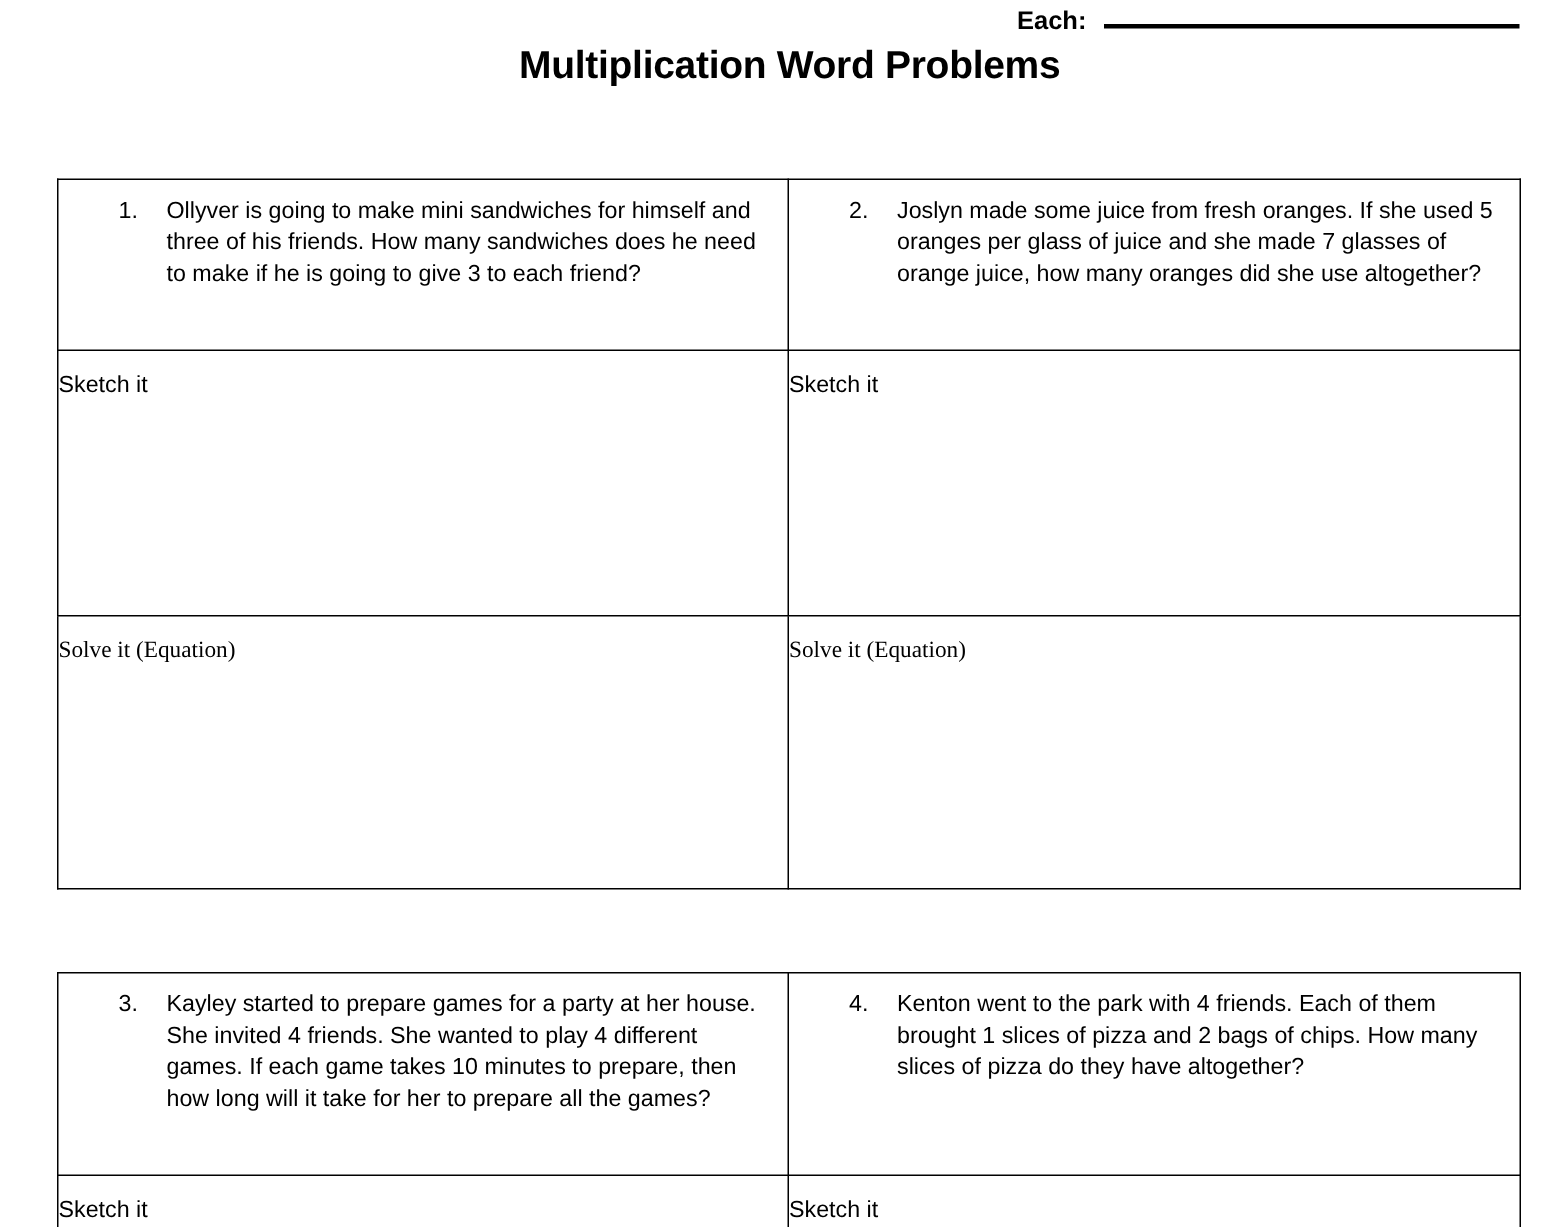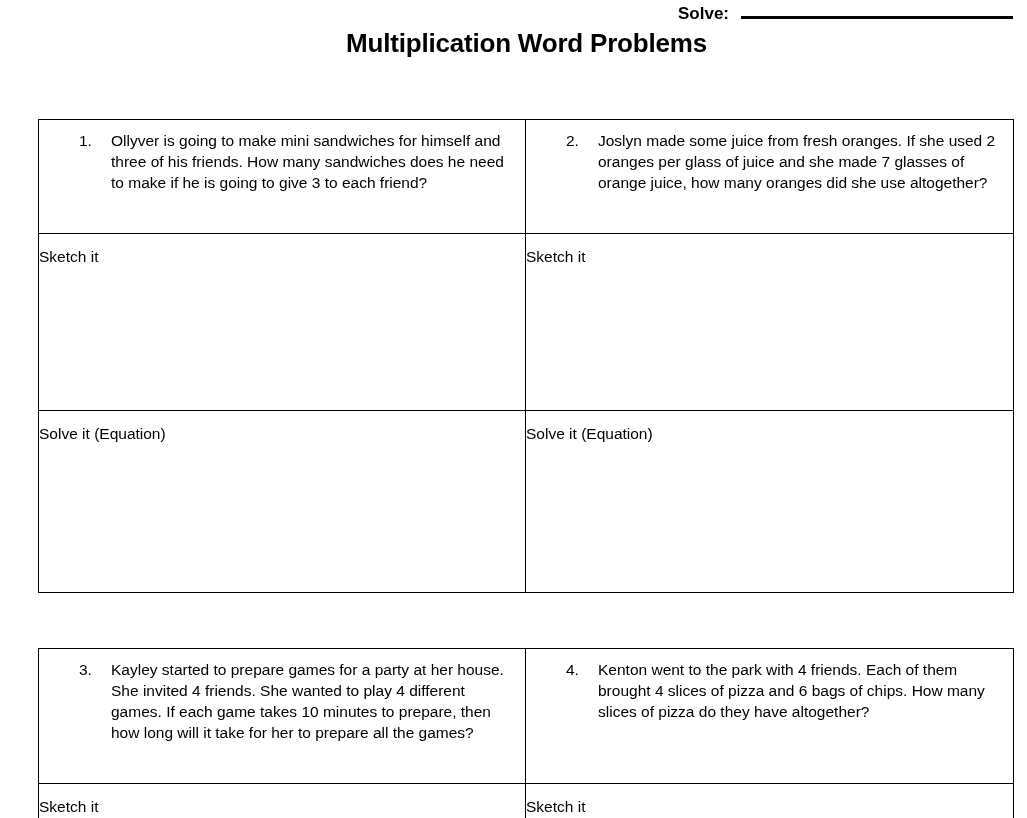--- a/index.html
+++ b/index.html
@@ -99,29 +99,29 @@
   .work-cell {
     text-align: left;
   }
   .work-label {
     font-size: 15.5px;
     line-height: 21px;
     padding-top: 12px;
     display: block;
   }
   .sketch-row td { height: 176px; }
-  .solve-row td  { height: 181px; }
+  .solve-row td  { height: 181px; font-family: Liberation Serif, serif; }
   .sketch-row-2 td { height: 176px; }
 </style>
 </head>
 <body>
 
 <div class="header">
   <div class="name-row">
-    <span class="name-label">Solve:</span>
+    <span class="name-label">Each:</span>
     <span class="name-line"></span>
   </div>
   <div class="page-title">Multiplication Word Problems</div>
 </div>
 
 <table class="wp-table" id="table-1">
   <colgroup>
       <col class="c1">
       <col class="c2">
     </colgroup>
@@ -129,21 +129,21 @@
     <tr class="problem-row">
       <td class="problem-cell">
         <div class="problem-inner">
           <span class="problem-number">1.</span>
           <span class="problem-text">Ollyver is going to make mini sandwiches for himself and three of his friends.  How many sandwiches does he need to make if he is going to give 3 to each friend?</span>
         </div>
       </td>
       <td class="problem-cell">
         <div class="problem-inner">
           <span class="problem-number">2.</span>
-          <span class="problem-text">Joslyn made some juice from fresh oranges.  If she used 2 oranges per glass of juice and she made 7 glasses of orange juice, how many oranges did she use altogether?</span>
+          <span class="problem-text">Joslyn made some juice from fresh oranges.  If she used 5 oranges per glass of juice and she made 7 glasses of orange juice, how many oranges did she use altogether?</span>
         </div>
       </td>
     </tr>
     <tr class="sketch-row">
       <td class="work-cell">
         <span class="work-label">Sketch it</span>
       </td>
       <td class="work-cell">
         <span class="work-label">Sketch it</span>
       </td>
@@ -168,21 +168,21 @@
     <tr class="problem-row">
       <td class="problem-cell" style="height:134px;">
         <div class="problem-inner">
           <span class="problem-number">3.</span>
           <span class="problem-text">Kayley started to prepare games for a party at her house.  She invited 4 friends.  She wanted to play 4 different games.  If each game takes 10 minutes to prepare, then how long will it take for her to prepare all the games?</span>
         </div>
       </td>
       <td class="problem-cell" style="height:134px;">
         <div class="problem-inner">
           <span class="problem-number">4.</span>
-          <span class="problem-text">Kenton went to the park with 4 friends.  Each of them brought 4 slices of pizza and 6 bags of chips.  How many slices of pizza do they have altogether?</span>
+          <span class="problem-text">Kenton went to the park with 4 friends.  Each of them brought 1 slices of pizza and 2 bags of chips.  How many slices of pizza do they have altogether?</span>
         </div>
       </td>
     </tr>
     <tr class="sketch-row-2">
       <td class="work-cell">
         <span class="work-label">Sketch it</span>
       </td>
       <td class="work-cell">
         <span class="work-label">Sketch it</span>
       </td>

